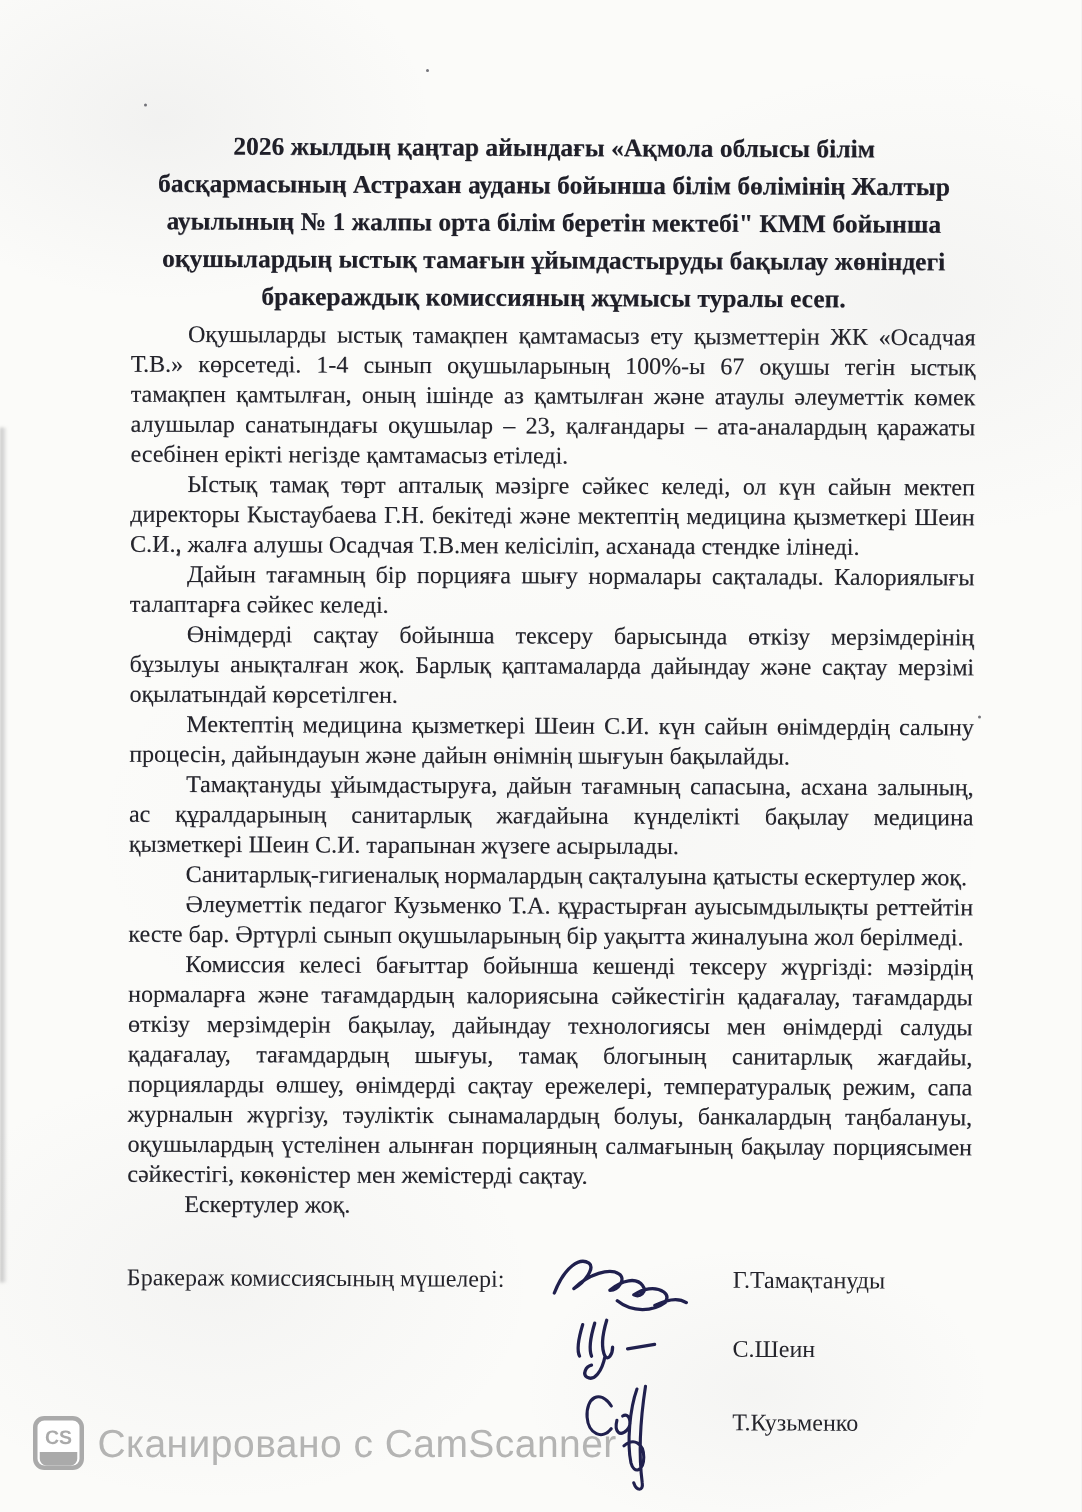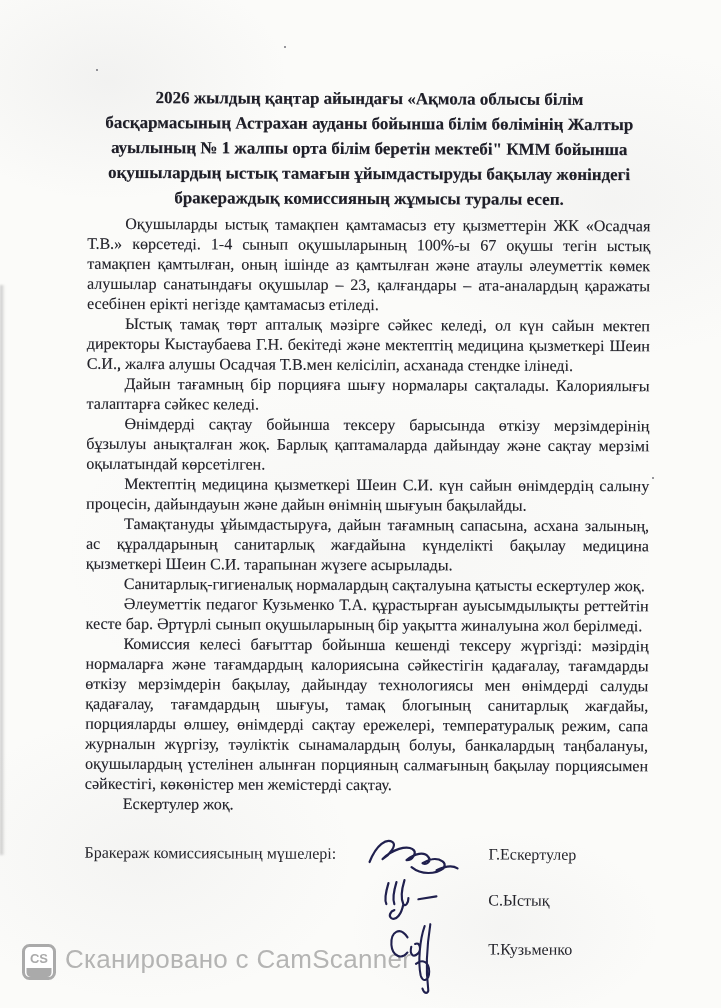--- a/index.html
+++ b/index.html
@@ -56,21 +56,21 @@
   .sig-row { display: flex; align-items: center; height: 46px; }
   .sig-row.tall { height: 52px; }
   .sig-label { width: 268px; flex: 0 0 268px; }
   .sig-script { width: 122px; flex: 0 0 122px; display: flex; justify-content: center; align-items: center; overflow: visible; }
   .sig-script svg { overflow: visible; }
   .sig-name { margin-left: 14px; }
   .sig-ink { stroke: #20204e; stroke-width: 2.2; fill: none; stroke-linecap: round; stroke-linejoin: round; }
 
   .watermark {
     position: absolute; left: 22px; top: 944px;
-    display: flex; gap: 9px;
+    display: flex; align-items: center; gap: 9px;
     z-index: 0;
   }
   .doc { z-index: 1; }
   .wm-text {
     font-family: "Liberation Sans", sans-serif;
     font-size: 26px; color: #b4b4b3; letter-spacing: 0.3px;
   }
 </style>
 </head>
 <body>
@@ -117,31 +117,31 @@
 
     <div class="sig-block">
 
       <div class="sig-row">
         <span class="sig-label">Бракераж комиссиясының мүшелері:</span>
         <span class="sig-script">
           <svg width="100" height="40" viewBox="0 0 100 40">
             <path class="sig-ink" d="M6 28 C13 10 23 4 29 8 C33 11 27 20 19 25 C29 15 43 11 49 15 C54 18 49 26 43 26 C51 19 61 17 65 23 C68 27 63 31 59 29 C65 25 73 23 79 27 C83 30 81 36 73 36 C79 33 88 30 94 34 M48 33 C58 41 72 40 80 34"></path>
           </svg>
         </span>
-        <span class="sig-name">Г.Ескертулер</span>
+        <span class="sig-name">Г.Тамақтануды</span>
       </div>
 
       <div class="sig-row">
         <span class="sig-label"></span>
         <span class="sig-script">
           <svg width="70" height="46" viewBox="0 0 70 46">
             <path class="sig-ink" d="M10 6 C7 16 6 23 8 27 M18 5 C15 15 14 22 16 27 M26 3 C23 13 22 21 25 27 C27 30 30 26 30 21 M25 27 C23 37 18 44 13 41 C10 39 12 34 16 33 M40 22 L58 19"></path>
           </svg>
         </span>
-        <span class="sig-name">С.Ыстық</span>
+        <span class="sig-name">С.Шеин</span>
       </div>
 
       <div class="sig-row tall">
         <span class="sig-label"></span>
         <span class="sig-script">
           <svg width="56" height="72" viewBox="0 0 56 76" style="margin-top:18px">
             <path class="sig-ink" d="M22 16 C14 4 4 10 5 24 C6 36 16 40 22 32 M26 26 C24 34 28 38 33 33 C37 29 35 20 30 23 M40 4 C35 18 33 42 36 56 C38 64 45 62 45 52 C45 42 38 38 31 44 M46 2 C43 22 41 48 44 70 C45 76 40 76 38 70"></path>
           </svg>
         </span>
         <span class="sig-name">Т.Кузьменко</span>

